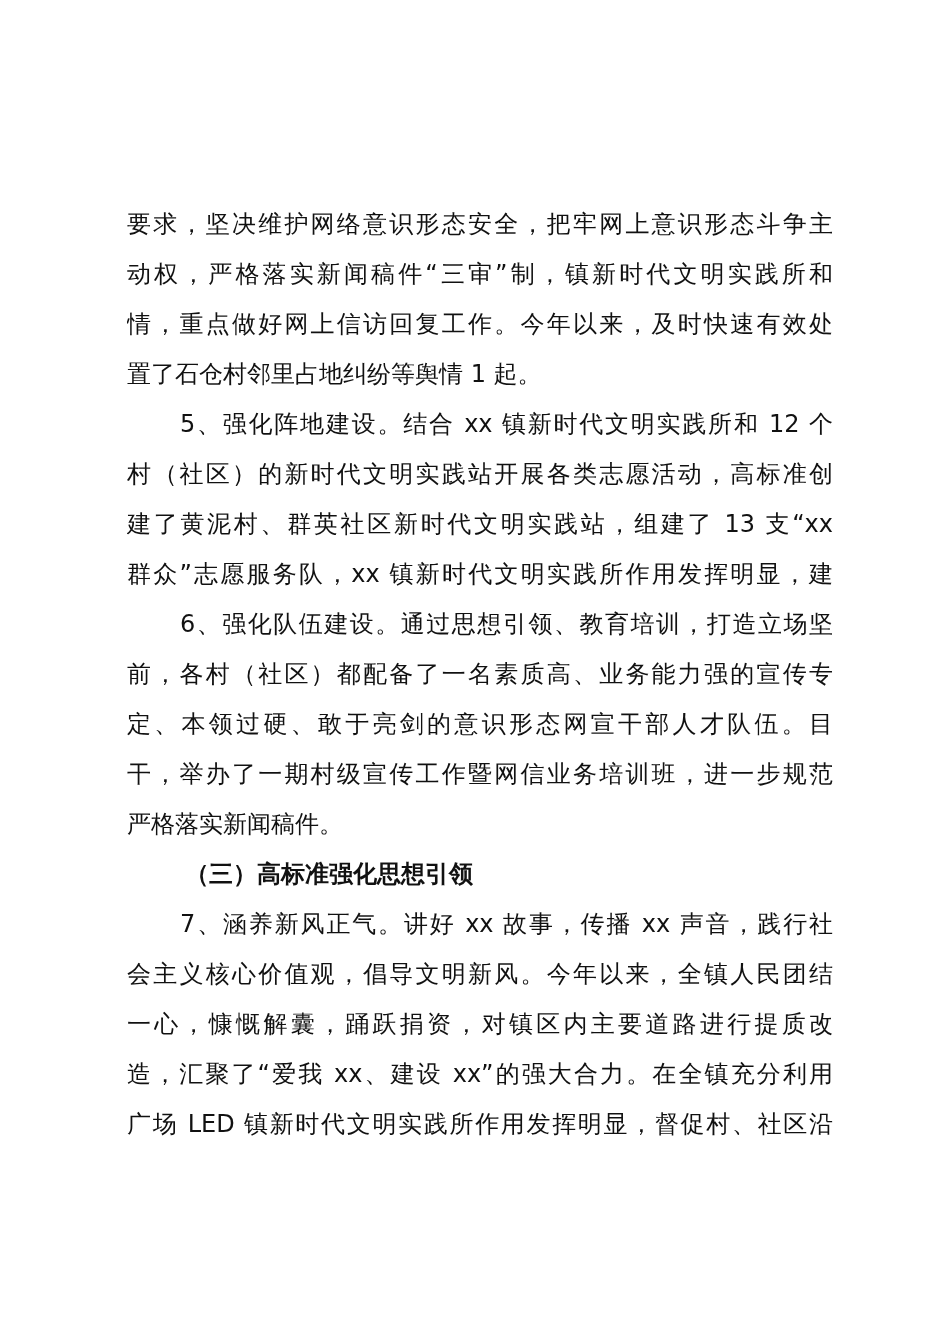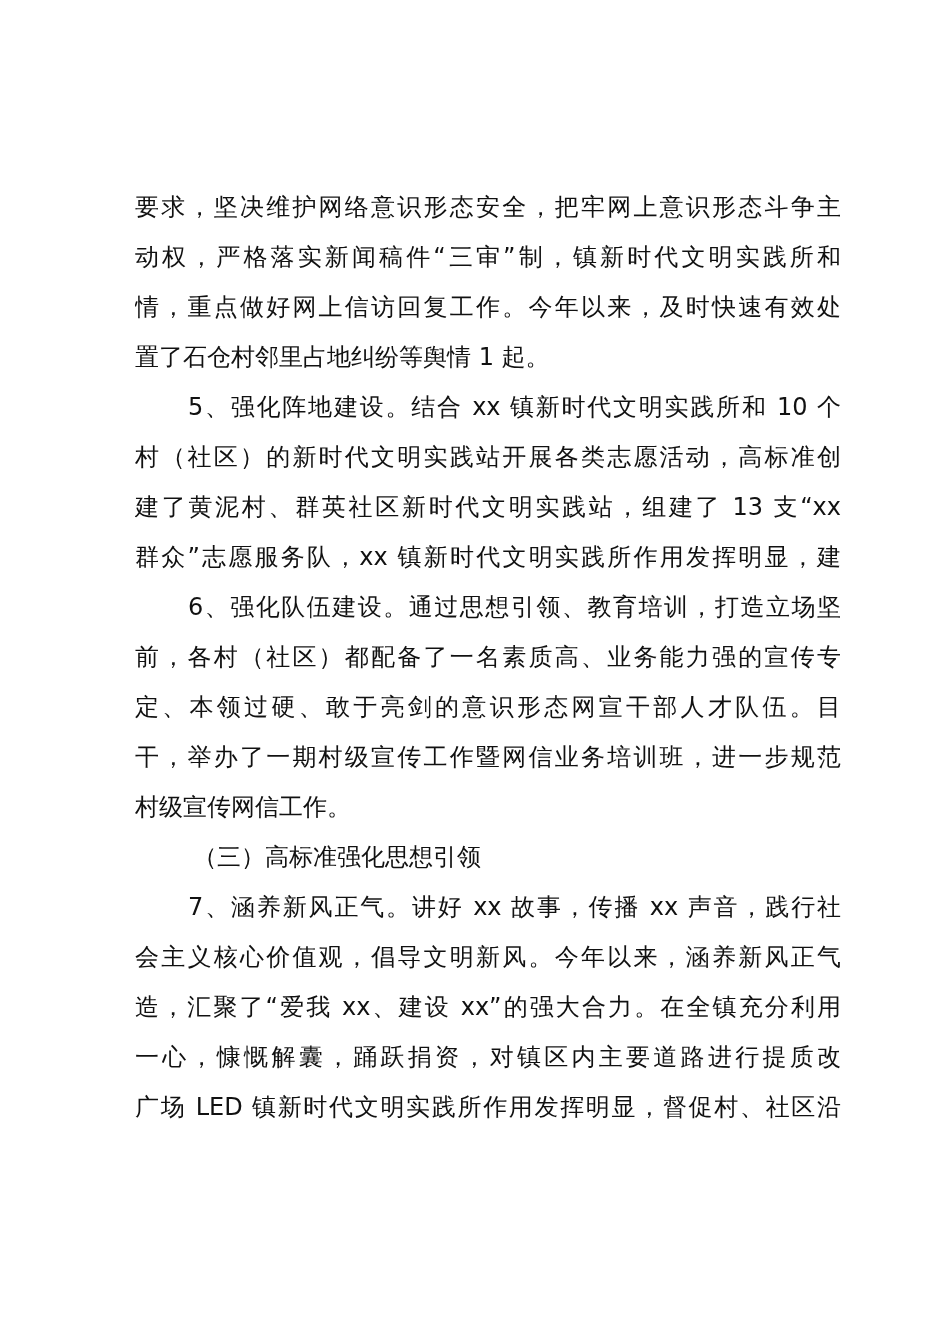--- a/index.html
+++ b/index.html
@@ -1,65 +1,65 @@
 <!DOCTYPE html>
 <html><head>
   <meta charset="utf-8">
   <style>
     html, body { margin: 0; padding: 0; background: #ffffff; }
     body { width: 950px; height: 1344px; position: relative; overflow: hidden; }
     .page {
       position: absolute; left: 0; top: 0; width: 950px; height: 1344px; background: #ffffff;
     }
     .content {
-      position: absolute; left: 127px; top: 182px; width: 706px;
-      font-family: "DejaVu Sans", sans-serif; font-size: 24px; color: #111111; margin-left: 8px;
+      position: absolute; left: 127px; top: 199px; width: 706px;
+      font-family: "DejaVu Sans", sans-serif; font-size: 24px; color: #111111;
     }
     .line {
       height: 50px; line-height: 50px; white-space: nowrap;
       text-align: justify; text-align-last: justify; overflow: hidden;
     }
     .line.last { text-align-last: left; }
     .line.indent { padding-left: 53px; }
     .heading {
-      height: 50px; line-height: 50px; font-weight: normal; padding-left: 58px; white-space: nowrap;
+      height: 50px; line-height: 50px; font-weight: bold; padding-left: 58px; white-space: nowrap;
     }
   </style>
 </head>
 <body>
 
 <div class="page">
   <div class="content">
 
     <div>
       <div class="line">要求，坚决维护网络意识形态安全，把牢网上意识形态斗争主</div>
       <div class="line">动权，严格落实新闻稿件“三审”制，镇新时代文明实践所和</div>
       <div class="line">情，重点做好网上信访回复工作。今年以来，及时快速有效处</div>
       <div class="line last">置了石仓村邻里占地纠纷等舆情 1 起。</div>
     </div>
 
     <div>
-      <div class="line indent">5、强化阵地建设。结合 xx 镇新时代文明实践所和 10 个</div>
+      <div class="line indent">5、强化阵地建设。结合 xx 镇新时代文明实践所和 12 个</div>
       <div class="line">村（社区）的新时代文明实践站开展各类志愿活动，高标准创</div>
       <div class="line">建了黄泥村、群英社区新时代文明实践站，组建了 13 支“xx</div>
       <div class="line">群众”志愿服务队，xx 镇新时代文明实践所作用发挥明显，建</div>
     </div>
 
     <div>
       <div class="line indent">6、强化队伍建设。通过思想引领、教育培训，打造立场坚</div>
       <div class="line">前，各村（社区）都配备了一名素质高、业务能力强的宣传专</div>
       <div class="line">定、本领过硬、敢于亮剑的意识形态网宣干部人才队伍。目</div>
       <div class="line">干，举办了一期村级宣传工作暨网信业务培训班，进一步规范</div>
-      <div class="line last">村级宣传网信工作。</div>
+      <div class="line last">严格落实新闻稿件。</div>
     </div>
 
     <div class="heading">（三）高标准强化思想引领</div>
 
     <div>
       <div class="line indent">7、涵养新风正气。讲好 xx 故事，传播 xx 声音，践行社</div>
-      <div class="line">会主义核心价值观，倡导文明新风。今年以来，涵养新风正气</div>
+      <div class="line">会主义核心价值观，倡导文明新风。今年以来，全镇人民团结</div>
+      <div class="line">一心，慷慨解囊，踊跃捐资，对镇区内主要道路进行提质改</div>
       <div class="line">造，汇聚了“爱我 xx、建设 xx”的强大合力。在全镇充分利用</div>
-      <div class="line">一心，慷慨解囊，踊跃捐资，对镇区内主要道路进行提质改</div>
       <div class="line">广场 LED 镇新时代文明实践所作用发挥明显，督促村、社区沿</div>
     </div>
 
   </div>
 </div>
 
 </body></html>

